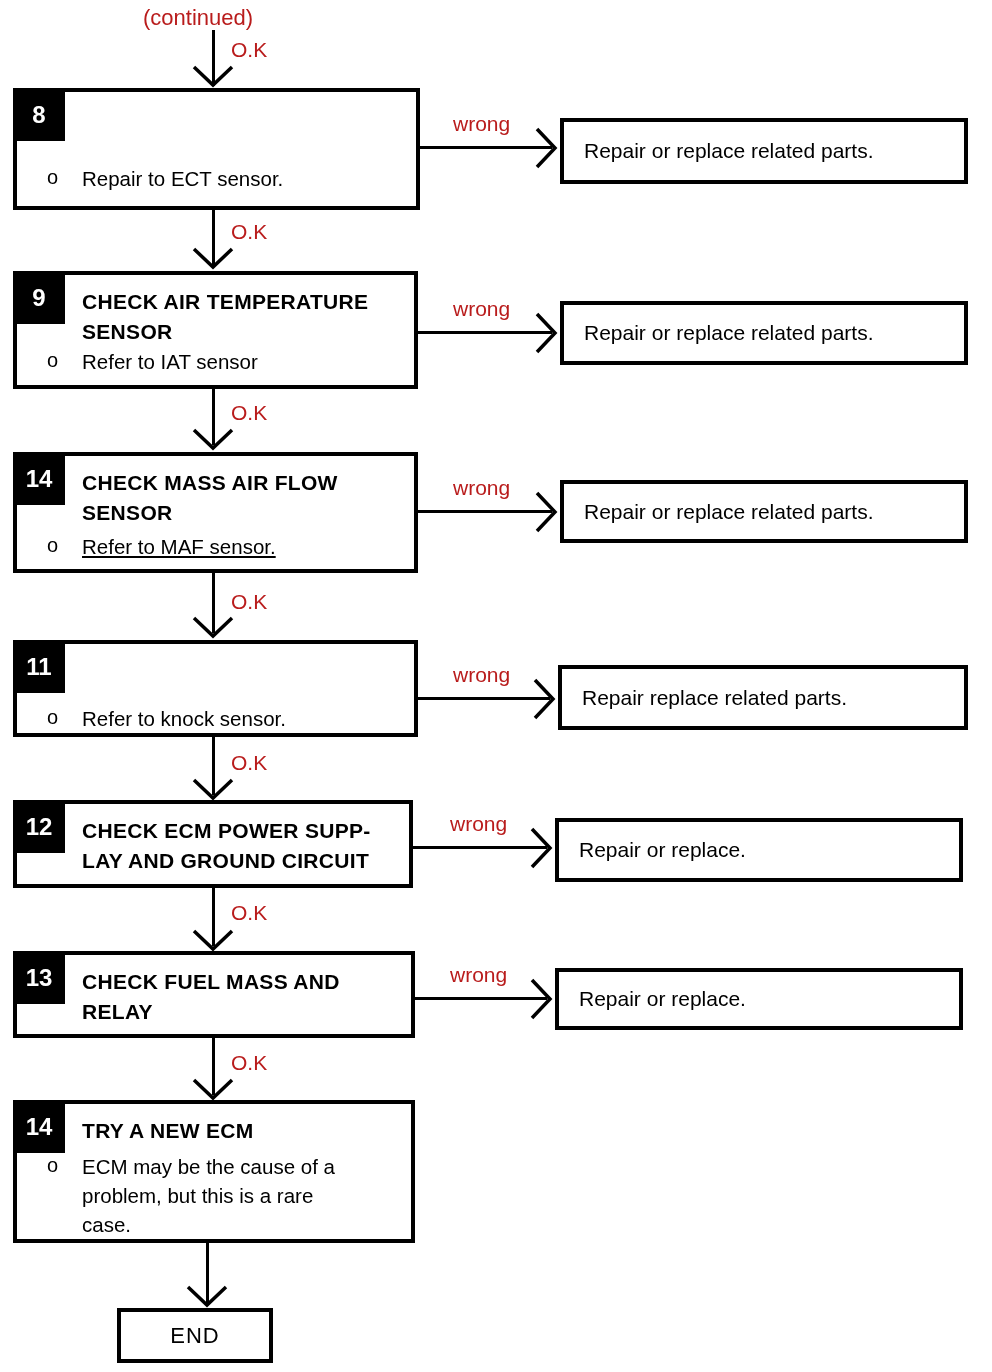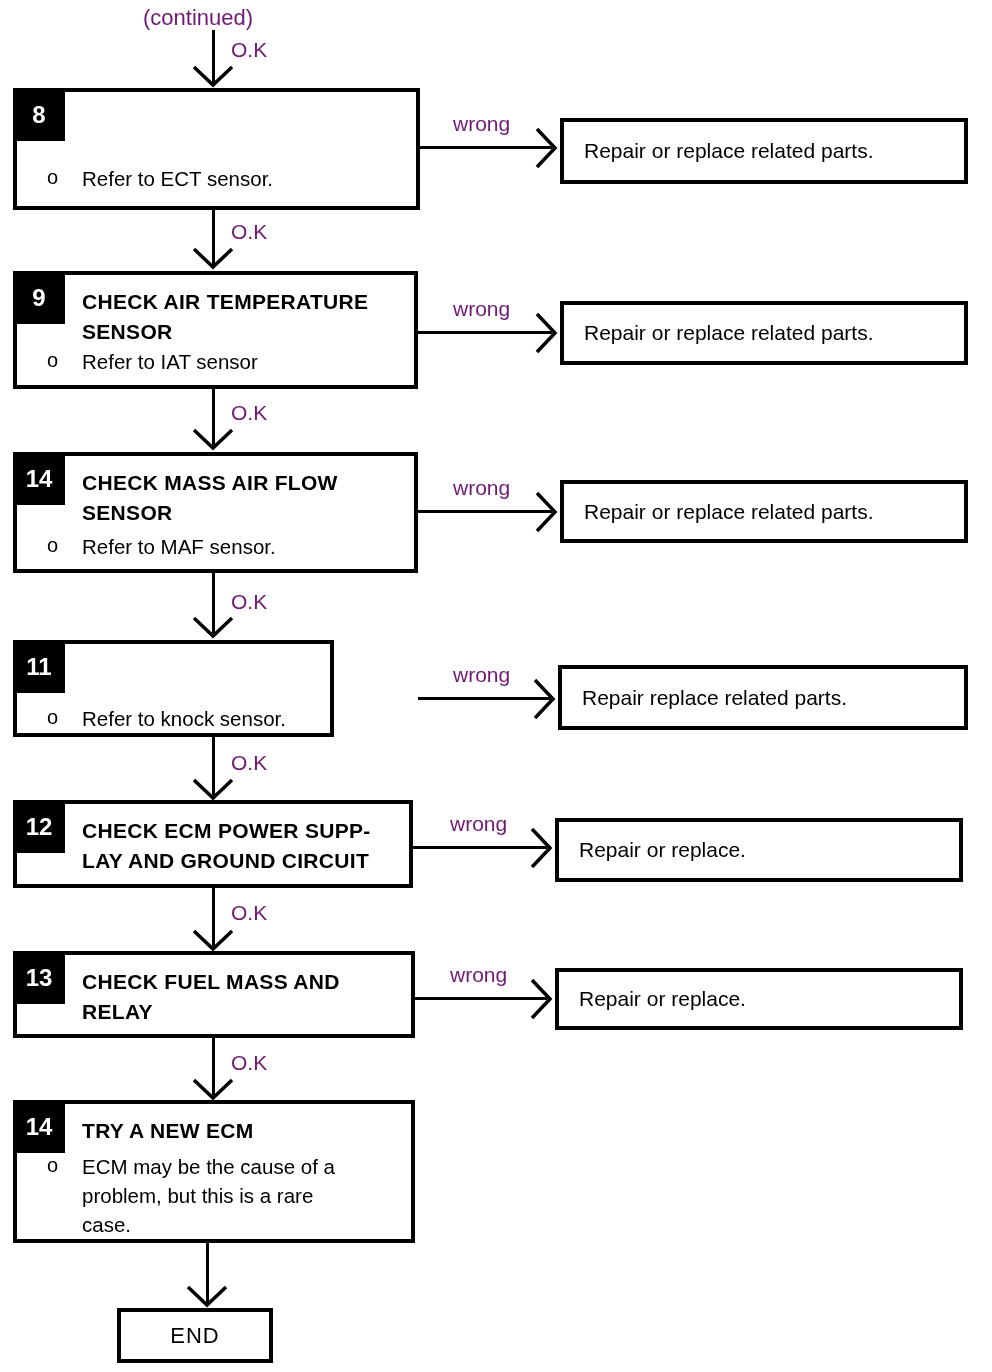--- a/index.html
+++ b/index.html
@@ -1,20 +1,20 @@
 <!DOCTYPE html>
 <html><head>
 <meta charset="utf-8">
 <style>
   html,body { margin:0; padding:0; background:#fff; }
   .canvas {
     position:relative; width:992px; height:1372px; background:#ffffff;
     font-family:"Liberation Sans", sans-serif; color:#000; overflow:hidden;
   }
-  .txt { position:absolute; font-size:21px; color:#701a75; white-space:nowrap; }
+  .txt { position:absolute; font-size:21px; color:#b91c1c; white-space:nowrap; }
   .continued { font-size:22px; }
   .step-box {
     position:absolute; box-sizing:border-box; background:#fff;
     border:4px solid #000;
   }
   .badge {
     position:absolute; top:-4px; left:-4px; width:52px; height:53px;
     background:#000; color:#fff; font-weight:bold; font-size:24px;
     display:flex; align-items:center; justify-content:center;
   }
@@ -52,21 +52,21 @@
   <span class="ah" style="left:191px; top:64px;">
     <svg width="44" height="24">
         <polyline points="3,3 22,21 41,3" fill="none" stroke="#000" stroke-width="3.5"></polyline>
       </svg>
   </span>
   <div class="txt" style="left:231px; top:38px;">O.K</div>
 
   <div class="step-box" style="left:13px; top:88px; width:407px; height:122px;">
     <div class="badge">8</div>
     <div class="bullet-o" style="top:74px;">o</div>
-    <div class="bullet-text" style="top:72px;">Refer to ECT sensor.</div>
+    <div class="bullet-text" style="top:72px;">Repair to ECT sensor.</div>
   </div>
   <div class="hline" style="left:420px; top:146px; width:132px;"></div>
   <span class="ah" style="left:533px; top:126px;">
     <svg width="26" height="44">
         <polyline points="4,3 22,22 4,41" fill="none" stroke="#000" stroke-width="3.5"></polyline>
       </svg>
   </span>
   <div class="txt" style="left:453px; top:112px;">wrong</div>
   <div class="action-box" style="left:560px; top:118px; width:408px; height:66px;">
     <span>Repair or replace related parts.</span>
@@ -104,42 +104,42 @@
         <polyline points="3,3 22,21 41,3" fill="none" stroke="#000" stroke-width="3.5"></polyline>
       </svg>
   </span>
   <div class="txt" style="left:231px; top:401px;">O.K</div>
 
   <div class="step-box" style="left:13px; top:452px; width:405px; height:121px;">
     <div class="badge">14</div>
     <div class="title">CHECK MASS AIR FLOW
 SENSOR</div>
     <div class="bullet-o" style="top:78px;">o</div>
-    <div class="bullet-text" style="top:76px;">Refer to MAF sensor.</div>
+    <div class="bullet-text" style="top:76px;text-decoration:underline;">Refer to MAF sensor.</div>
   </div>
   <div class="hline" style="left:418px; top:510px; width:134px;"></div>
   <span class="ah" style="left:533px; top:490px;">
     <svg width="26" height="44">
         <polyline points="4,3 22,22 4,41" fill="none" stroke="#000" stroke-width="3.5"></polyline>
       </svg>
   </span>
   <div class="txt" style="left:453px; top:476px;">wrong</div>
   <div class="action-box" style="left:560px; top:480px; width:408px; height:63px;">
     <span>Repair or replace related parts.</span>
   </div>
 
   <div class="vline" style="left:212px; top:573px; height:60px;"></div>
   <span class="ah" style="left:191px; top:615px;">
     <svg width="44" height="24">
         <polyline points="3,3 22,21 41,3" fill="none" stroke="#000" stroke-width="3.5"></polyline>
       </svg>
   </span>
   <div class="txt" style="left:231px; top:590px;">O.K</div>
 
-  <div class="step-box" style="left:13px; top:640px; width:321px; height:97px;">
+  <div class="step-box" style="left:13px; top:640px; width:405px; height:97px;">
     <div class="badge">11</div>
     <div class="bullet-o" style="top:62px;">o</div>
     <div class="bullet-text" style="top:60px;">Refer to knock sensor.</div>
   </div>
   <div class="hline" style="left:418px; top:697px; width:132px;"></div>
   <span class="ah" style="left:531px; top:677px;">
     <svg width="26" height="44">
         <polyline points="4,3 22,22 4,41" fill="none" stroke="#000" stroke-width="3.5"></polyline>
       </svg>
   </span>

